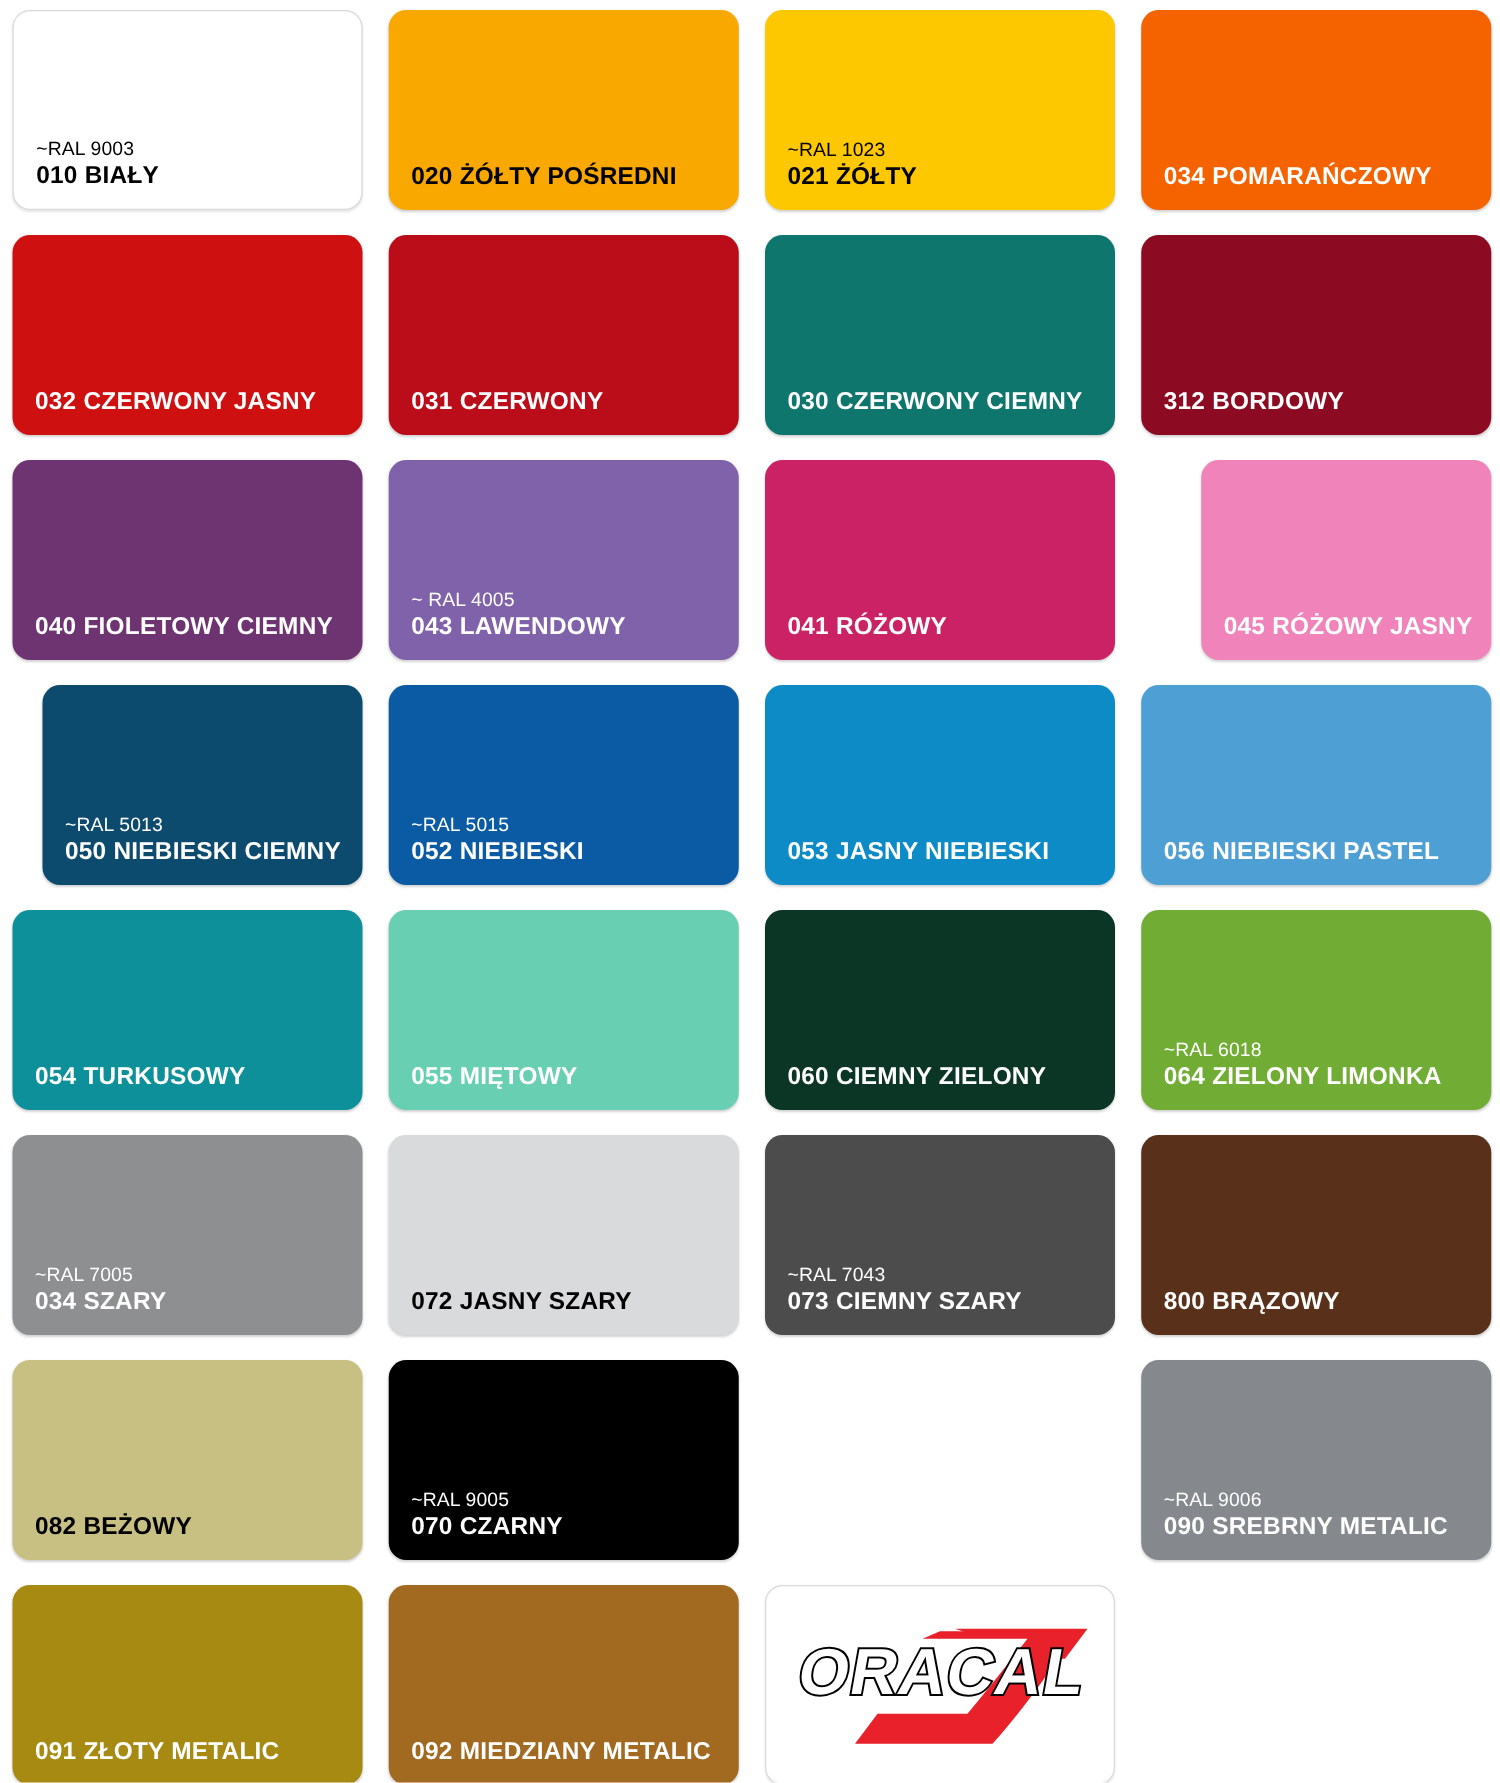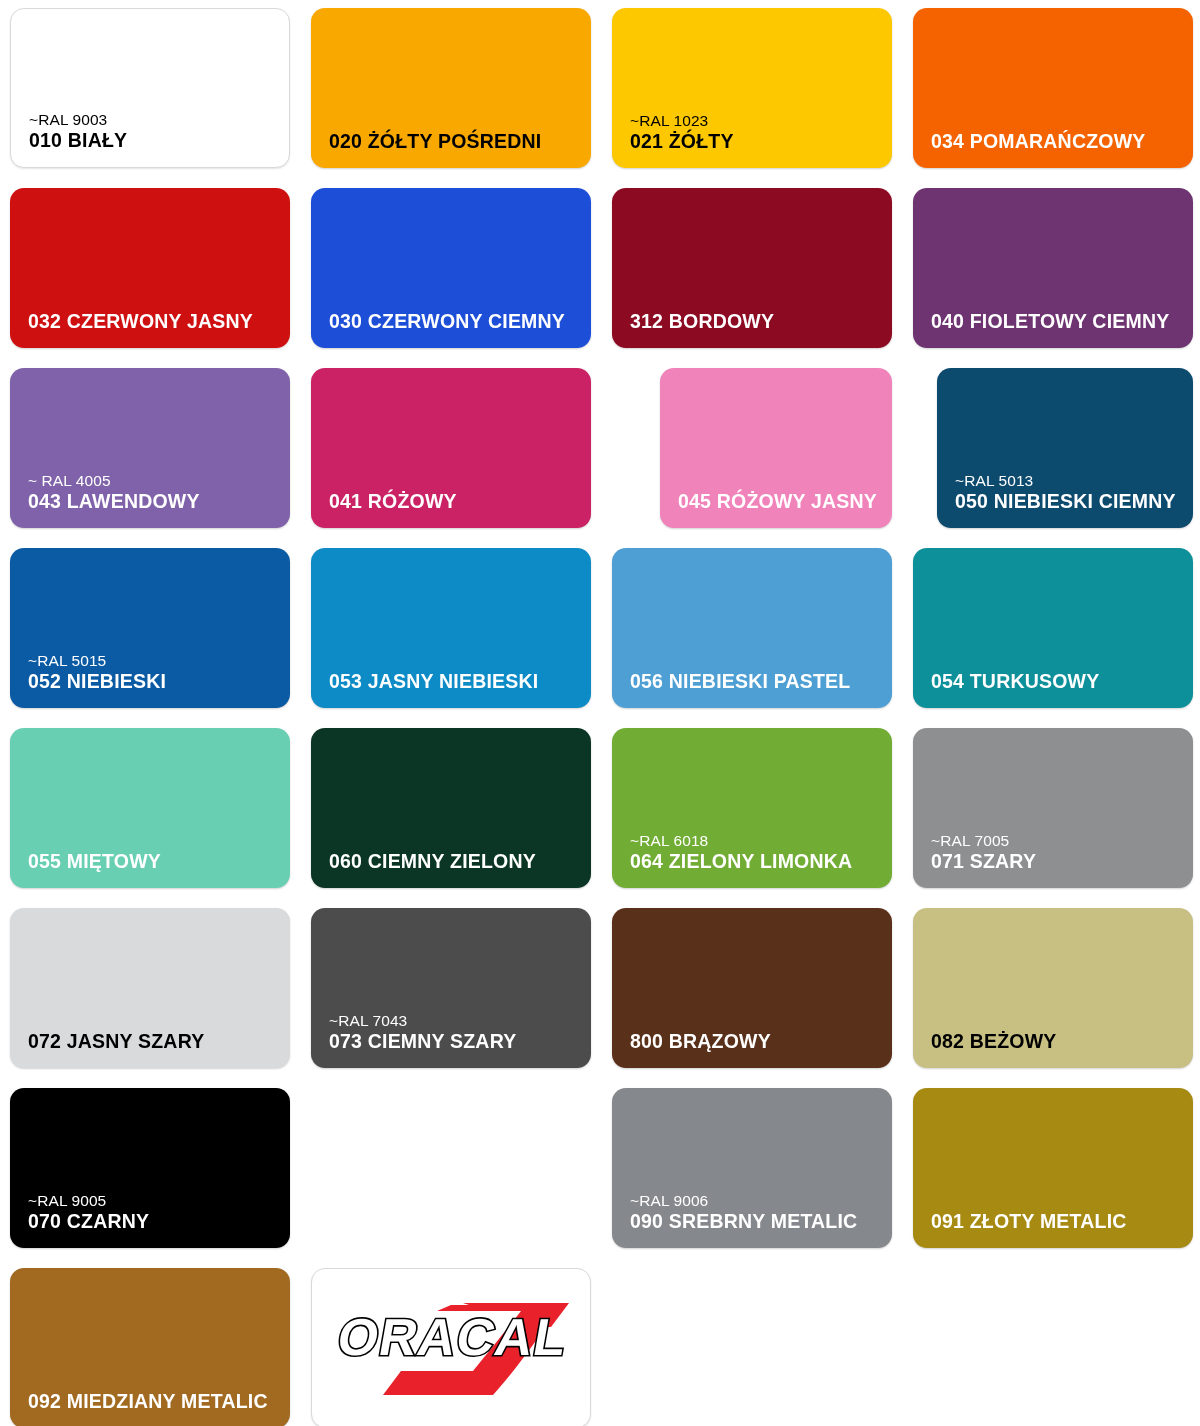--- a/index.html
+++ b/index.html
@@ -96,21 +96,26 @@
       <div class="swatch" style="background: rgb(245, 99, 0);">
         <div class="labels t-light">
           <span class="name">034 POMARAŃCZOWY</span>
         </div>
       </div>
       <div class="swatch" style="background: rgb(207, 16, 17);">
         <div class="labels t-light">
           <span class="name">032 CZERWONY JASNY</span>
         </div>
       </div>
-      <div class="swatch" style="background: #1d4ed8; padding-left: 20px;">
+      <div class="swatch" style="background: rgb(186, 12, 25);">
+        <div class="labels t-light">
+          <span class="name">031 CZERWONY</span>
+        </div>
+      </div>
+      <div class="swatch" style="background: #0f766e; padding-left: 20px;">
         <div class="labels t-light">
           <span class="name">030 CZERWONY CIEMNY</span>
         </div>
       </div>
       <div class="swatch" style="background: rgb(140, 11, 34);">
         <div class="labels t-light">
           <span class="name">312 BORDOWY</span>
         </div>
       </div>
       <div class="swatch" style="background: rgb(110, 51, 113);">
@@ -173,21 +178,21 @@
       </div>
       <div class="swatch" style="background: rgb(113, 173, 52);">
         <div class="labels t-light">
           <span class="ral">~RAL 6018</span>
           <span class="name">064 ZIELONY LIMONKA</span>
         </div>
       </div>
       <div class="swatch" style="background: rgb(141, 143, 145);">
         <div class="labels t-light">
           <span class="ral">~RAL 7005</span>
-          <span class="name">071 SZARY</span>
+          <span class="name">034 SZARY</span>
         </div>
       </div>
       <div class="swatch" style="background: rgb(216, 218, 219);">
         <div class="labels t-dark">
           <span class="name">072 JASNY SZARY</span>
         </div>
       </div>
       <div class="swatch" style="background: rgb(76, 76, 76);">
         <div class="labels t-light">
           <span class="ral">~RAL 7043</span>

